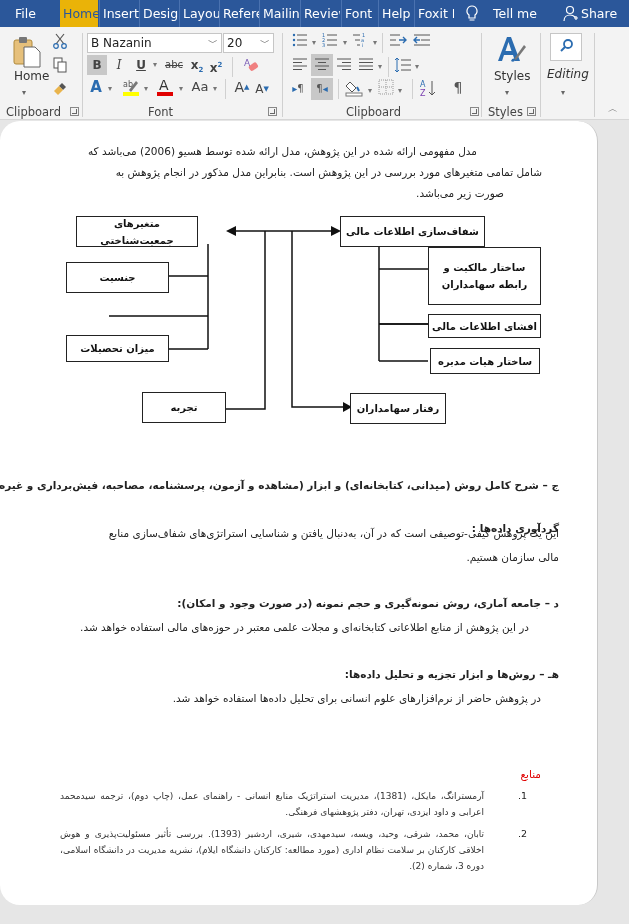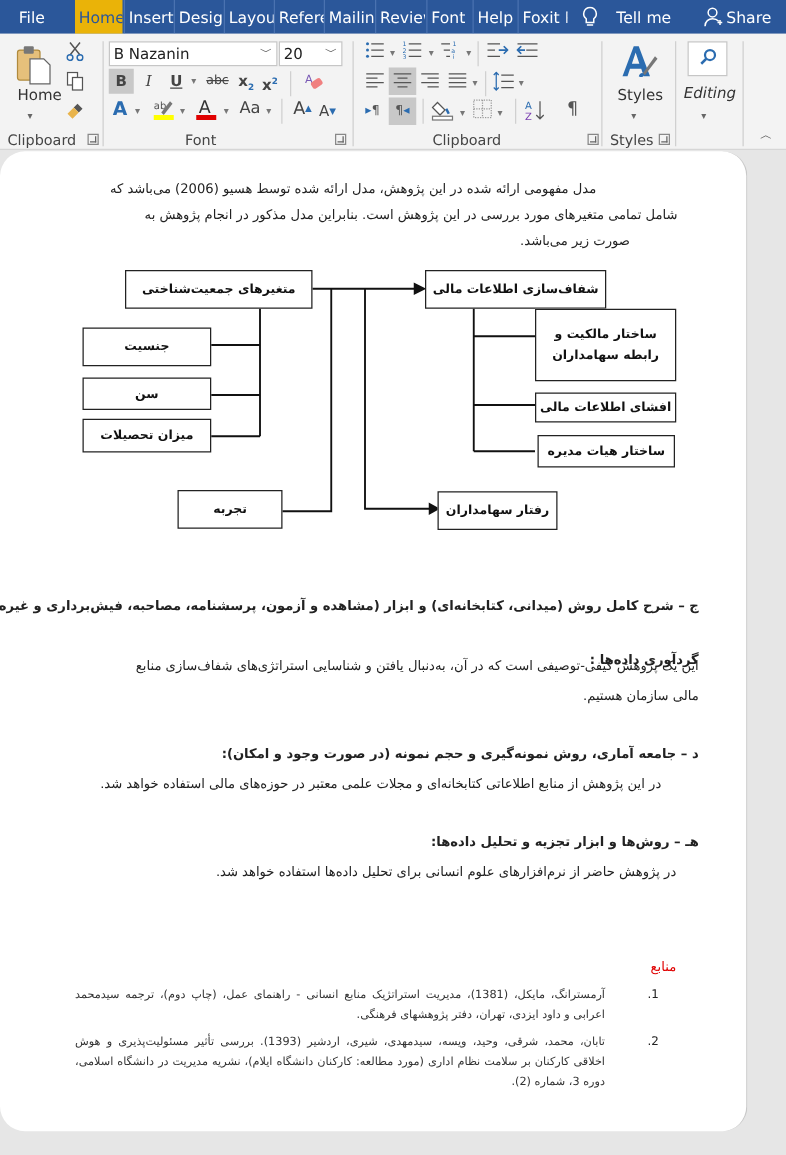--- a/index.html
+++ b/index.html
@@ -307,23 +307,22 @@
 
         <path d="M232 22V198H285"></path>
 
         <path d="M319 36V152 M319 115H368 M319 152H368 M319 60H368"></path>
         <path d="M319 115H368"></path>
       </g>
       <polygon points="166,22 176,17 176,27" fill="#111"></polygon>
       <polygon points="281,22 271,17 271,27" fill="#111"></polygon>
       <polygon points="292,198 283,193 283,203" fill="#111"></polygon>
     </svg>
-    <div class="dbox" style="left:16px;top:7px;width:150px;height:31px;margin-left:24px;">متغیرهای جمعیت‌شناختی</div>
+    <div class="dbox" style="left:16px;top:7px;width:122px;height:31px;">متغیرهای جمعیت‌شناختی</div>
     <div class="dbox" style="left:6px;top:53px;width:103px;height:31px;">جنسیت</div>
-    <div class="dbox" style="left:6px;top:93px;width:103px;height:26px;">سن</div>
     <div class="dbox" style="left:6px;top:126px;width:103px;height:27px;">میزان تحصیلات</div>
     <div class="dbox" style="left:82px;top:183px;width:84px;height:31px;">تجربه</div>
     <div class="dbox" style="left:280px;top:7px;width:145px;height:31px;">شفاف‌سازی اطلاعات مالی</div>
     <div class="dbox" style="left:368px;top:38px;width:113px;height:58px;white-space:normal;padding:0 10px;">ساختار مالکیت و رابطه سهامداران</div>
     <div class="dbox" style="left:368px;top:105px;width:113px;height:24px;">افشای اطلاعات مالی</div>
     <div class="dbox" style="left:370px;top:139px;width:110px;height:26px;">ساختار هیات مدیره</div>
     <div class="dbox" style="left:290px;top:184px;width:96px;height:31px;">رفتار سهامداران</div>
   </div>
 
   <div class="txt bold" style="right:38px;top:354px;">ج – شرح کامل روش (میدانی، کتابخانه‌ای) و ابزار (مشاهده و آزمون، پرسشنامه، مصاحبه، فیش‌برداری و غیره)</div>

